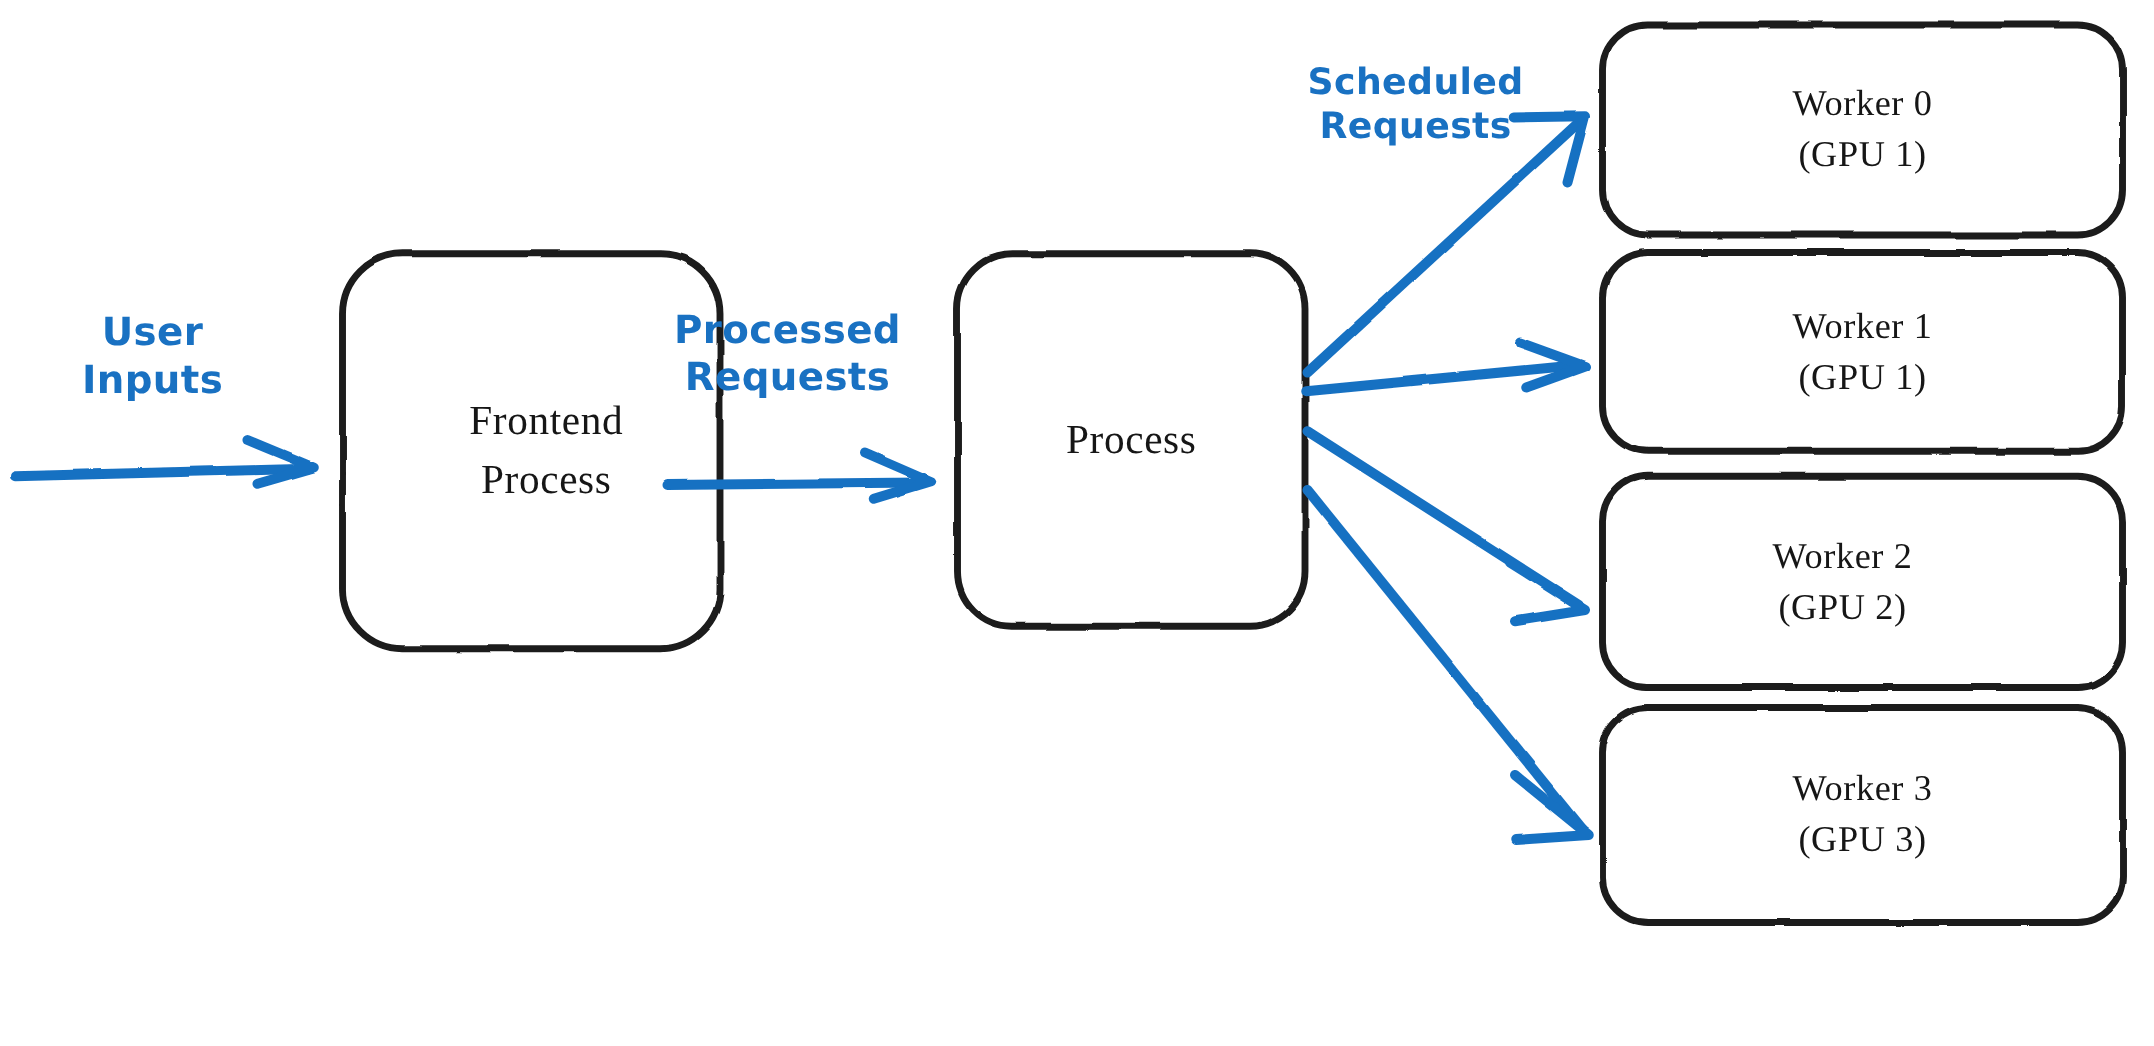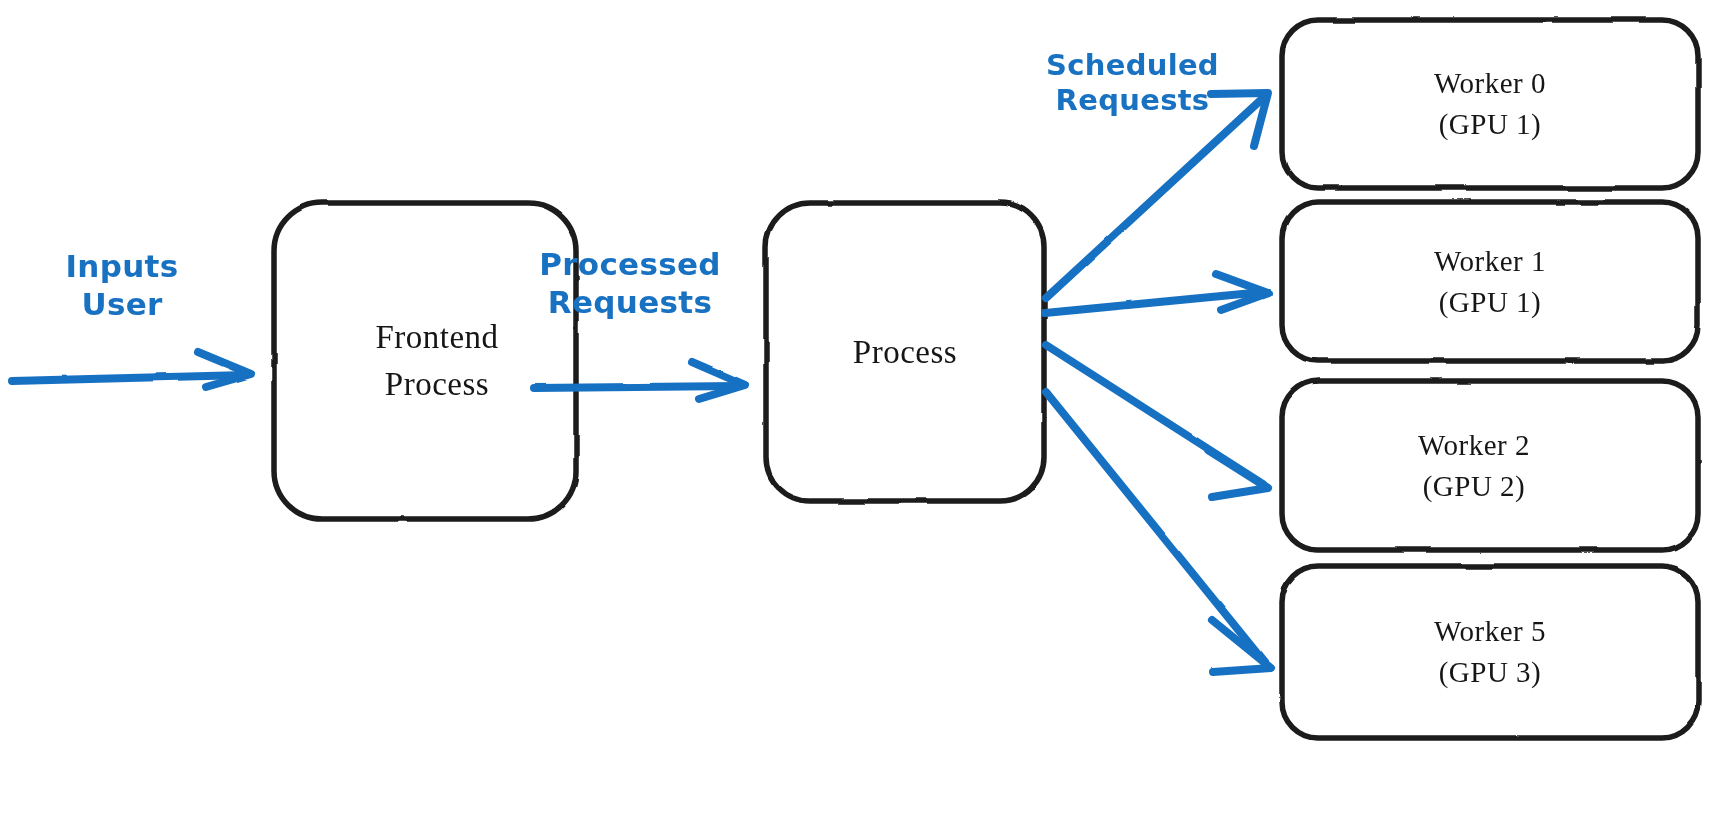--- a/index.html
+++ b/index.html
@@ -145,27 +145,27 @@
     <span class="line">Worker 1</span>
     <span class="line">(GPU 1)</span>
   </div>
 
   <div class="node-box-label worker-node-text" style="left:1266px; top:381px; width:416px; height:169px;">
     <span class="line">Worker 2</span>
     <span class="line">(GPU 2)</span>
   </div>
 
   <div class="node-box-label worker-node-text" style="left:1282px; top:566px; width:416px; height:172px;">
-    <span class="line">Worker 5</span>
+    <span class="line">Worker 3</span>
     <span class="line">(GPU 3)</span>
   </div>
 
   <div class="edge-label" style="left:42px; top:248px; width:160px; font-size:31px;">
+    <span class="line">User</span>
     <span class="line">Inputs</span>
-    <span class="line">User</span>
   </div>
 
   <div class="edge-label" style="left:530px; top:246px; width:200px; font-size:31px;">
     <span class="line">Processed</span>
     <span class="line">Requests</span>
   </div>
 
   <div class="edge-label" style="left:1035px; top:48px; width:195px; font-size:29px;">
     <span class="line">Scheduled</span>
     <span class="line">Requests</span>

